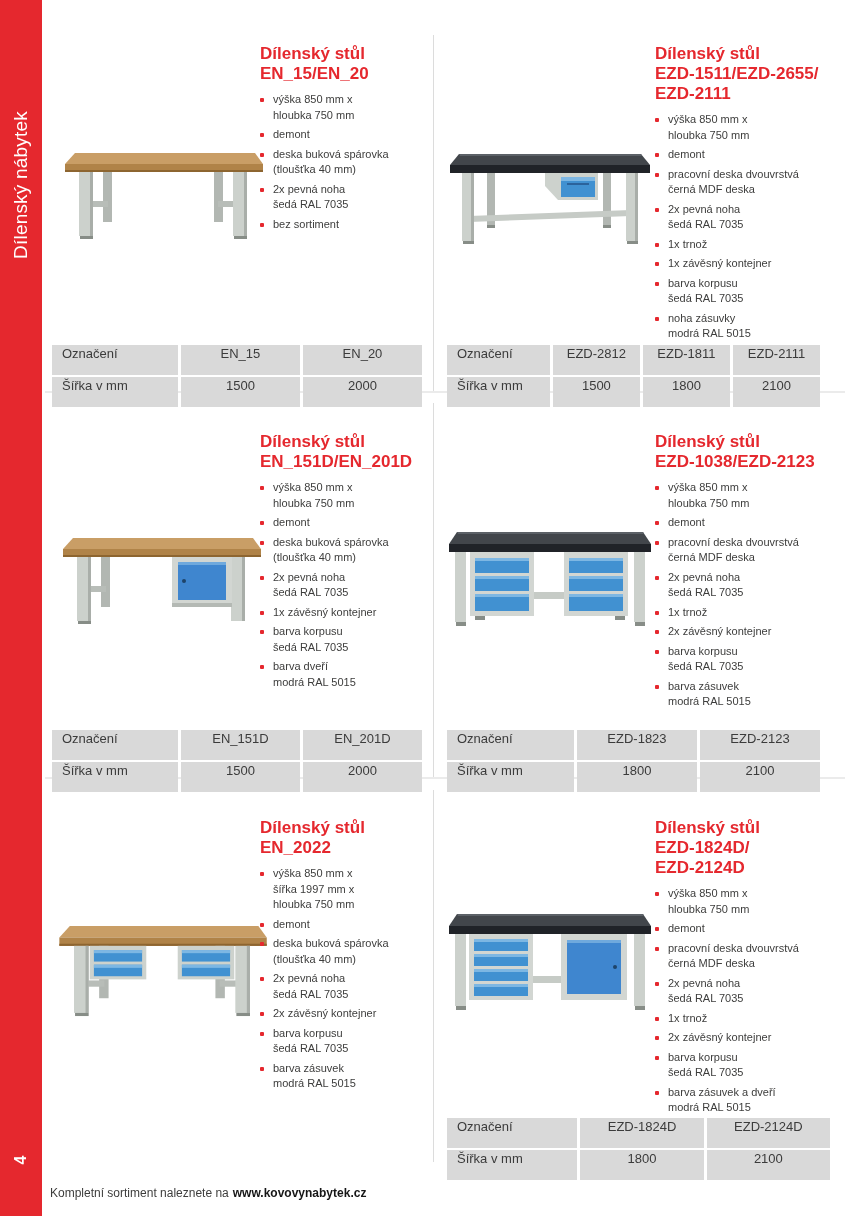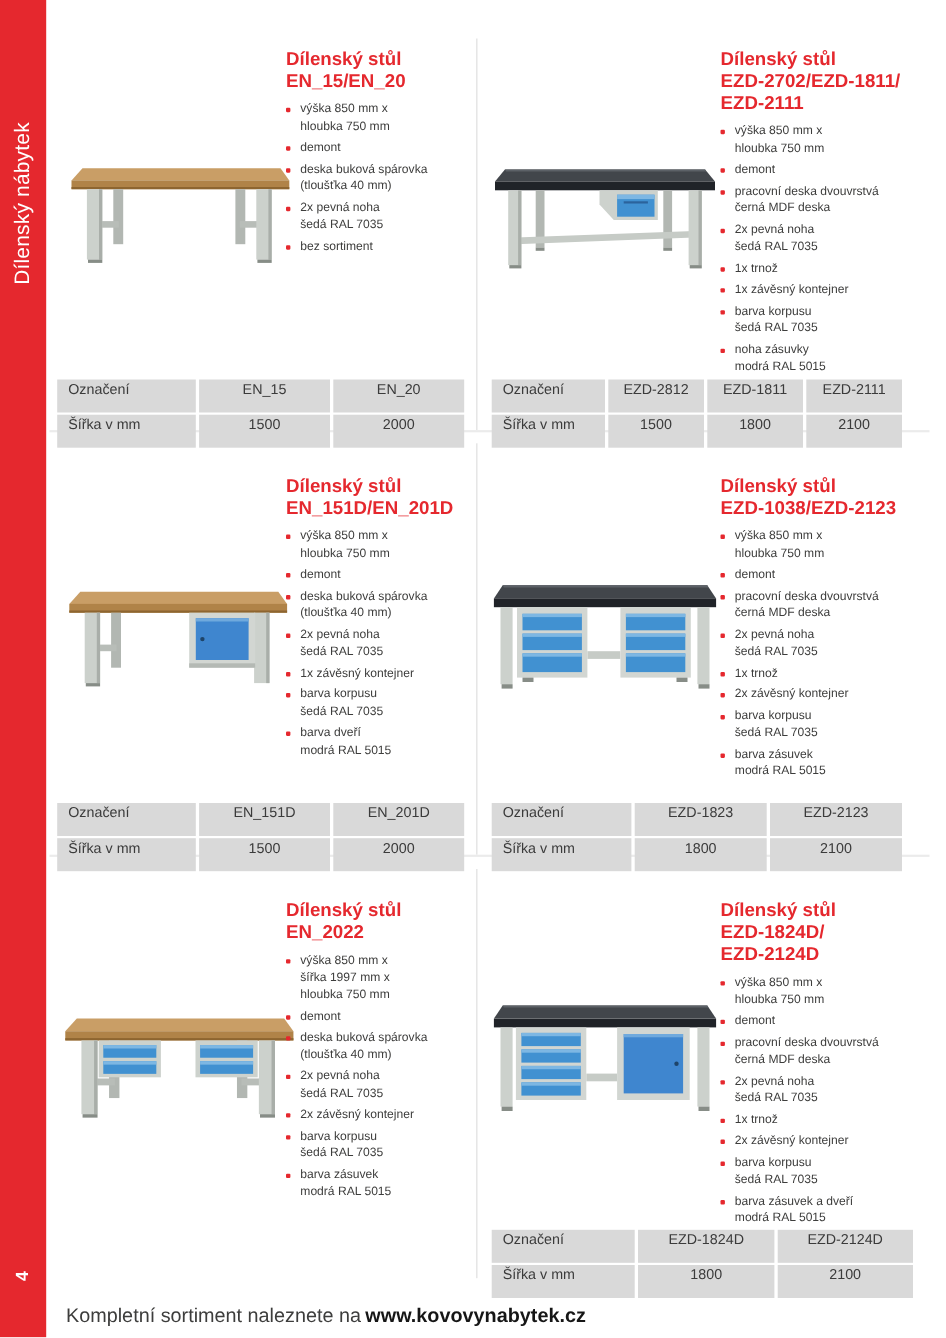--- a/index.html
+++ b/index.html
@@ -57,21 +57,21 @@
   .p-specs li{display:flex;gap:9px;margin-bottom:4px;}
   .dot{flex:0 0 auto;width:4px;height:4px;border-radius:1px;background:var(--red);margin-top:6px;}
 
   .p-table{position:absolute;left:0;width:100%;display:grid;gap:2px 3px;}
   .c0 .p-table,.c1 .p-table{top:315px}
   .c2 .p-table,.c3 .p-table{top:330px}
   .c5 .p-table{top:328px}
   .tcell{background:var(--cellgray);height:30px;line-height:18px;font-size:13px;color:#3b3b3b;text-align:center;overflow:hidden;}
   .tlabel{text-align:left;padding-left:10px;}
 
-  .footer{position:absolute;left:60px;top:1186px;font-size:18px;color:var(--ink);}
+  .footer{position:absolute;left:50px;top:1186px;font-size:12px;color:var(--ink);}
   .footer .url{font-weight:bold;color:#161616;margin-left:4px;}
 </style>
 </head>
 <body>
 
 <div id="page">
 
   <aside class="sidebar">
     <div class="side-label">Dílenský nábytek</div>
     <div class="side-pagenum">4</div>
@@ -171,21 +171,21 @@
         <rect x="122" y="45" width="22" height="2" fill="#2b639c"></rect>
         <rect x="18" y="103" width="11" height="3" fill="#878d87"></rect>
         <rect x="182" y="103" width="11" height="3" fill="#878d87"></rect>
         <rect x="42" y="87" width="8" height="3" fill="#878d87"></rect>
         <rect x="158" y="87" width="8" height="3" fill="#878d87"></rect>
       </svg>
     </div>
     <div class="p-text">
       <h3 class="p-title">
           <div>Dílenský stůl</div>
-          <div>EZD-2702/EZD-1811/</div>
+          <div>EZD-1511/EZD-2655/</div>
           <div>EZD-2111</div>
         </h3>
       <ul class="p-specs">
           <li>
             <span class="dot"></span>
             <div>
               <div>výška 850 mm x</div>
               <div>hloubka 750 mm</div>
             </div>
           </li>

